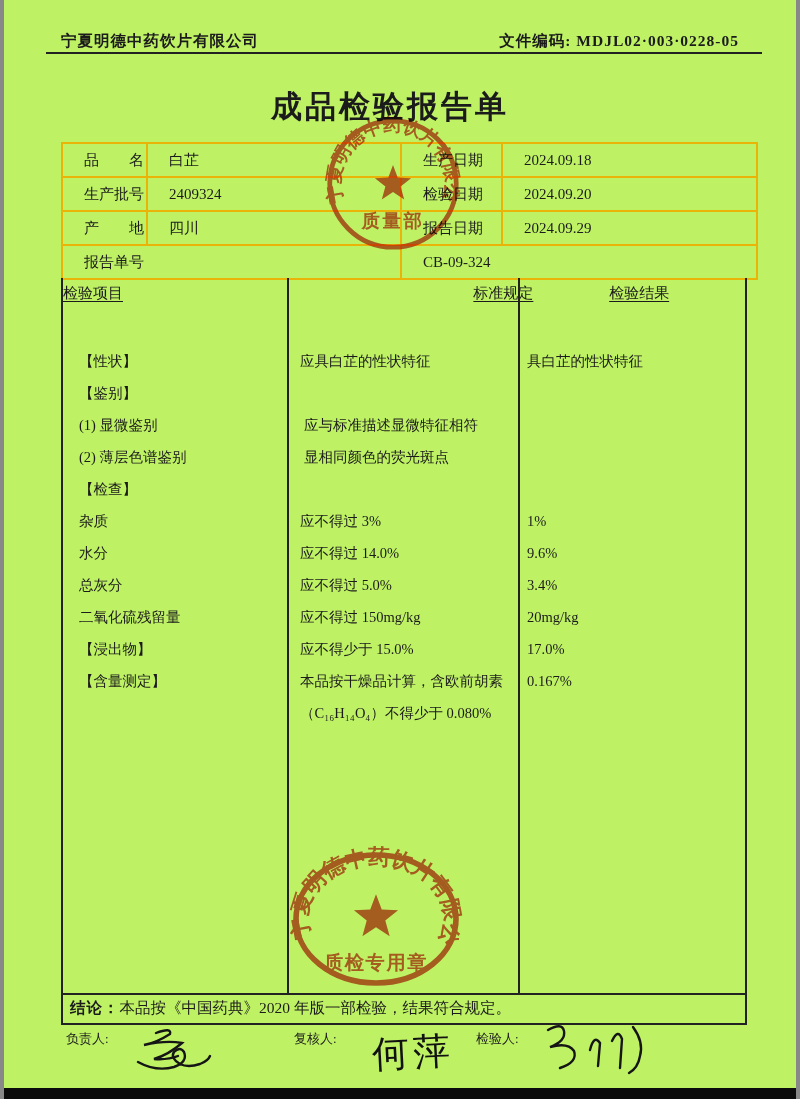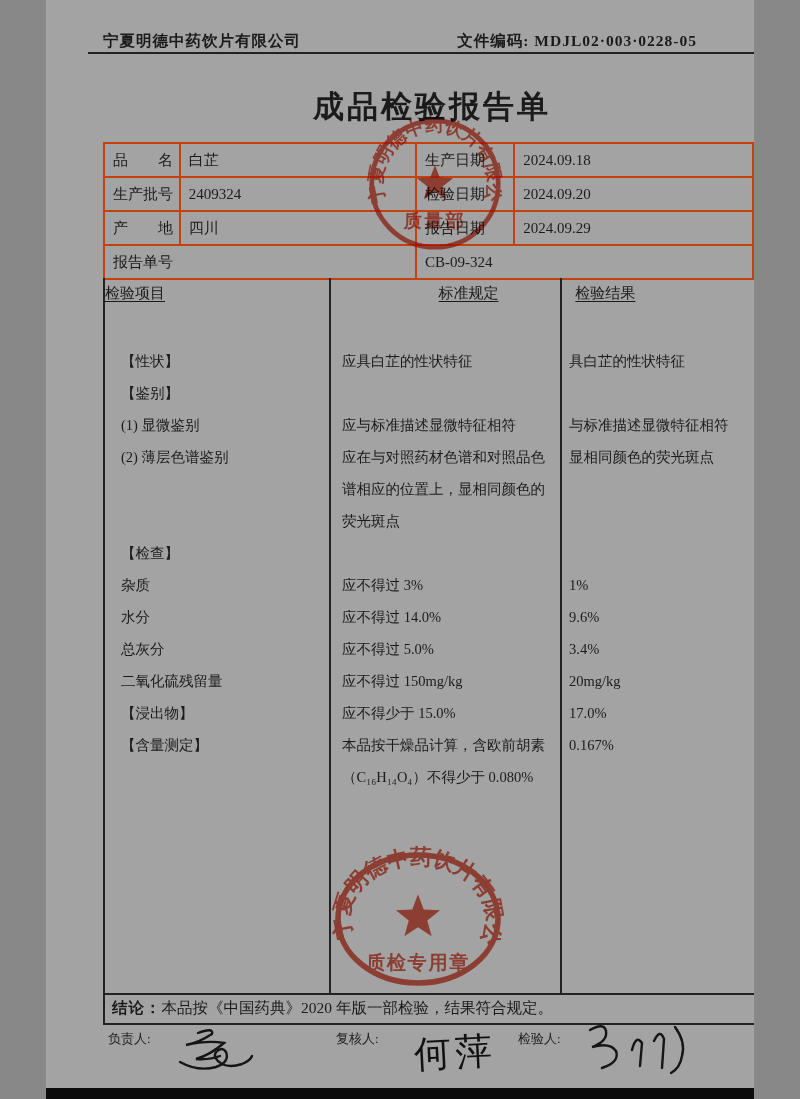--- a/index.html
+++ b/index.html
@@ -1,41 +1,41 @@
 <!DOCTYPE html>
 <html><head>
 <meta charset="utf-8">
 <style>
   html,body{margin:0;padding:0;background:#888;}
-  .page{position:relative;width:708px;height:1099px;background:#a3a3a3;overflow:hidden;
+  .page{position:relative;width:792px;height:1099px;background:#bef264;overflow:hidden;
         font-family:"Liberation Serif","DejaVu Serif",serif;color:#1b1b1b;margin:0 auto;}
   .abs{position:absolute;}
   
   .hdr{top:31px;font-size:15.5px;font-weight:bold;letter-spacing:1px;}
   .hdr-left{left:57px;}
   .hdr-right{right:57px;}
   .hdr-rule{top:52px;left:42px;width:716px;height:2px;background:#222;}
   
   .title-wrap{top:86px;left:0;width:772px;text-align:center;}
   .title{font-size:31px;font-weight:bold;letter-spacing:3px;margin:4px;display:inline;}
   
   .info-table{top:142px;left:57px;border-collapse:collapse;table-layout:fixed;}
-  .info-table td{border:2px solid #c2410c;font-size:15px;padding:0 2px 0 8px;height:34px;
+  .info-table td{border:2px solid #eab308;font-size:15px;padding:0 2px 0 21px;height:34px;
                  box-sizing:border-box;overflow:hidden;white-space:nowrap;}
   
   .spec{top:278px;left:57px;width:686px;height:717px;border:2px solid #222;border-top:none;
         box-sizing:border-box;}
   .vline{top:0;bottom:0;width:2px;background:#222;}
   .vline1{left:224px;}
   .vline2{left:455px;}
   .spec-head{display:flex;height:67px;padding-top:6px;box-sizing:border-box;font-size:15px;}
   .spec-head span{text-decoration:underline;text-underline-offset:3px;}
   .sh1{width:226px;box-sizing:border-box;}
-  .sh2{width:231px;text-align:center;box-sizing:border-box;margin-left:48px;}
-  .sh3{width:229px;text-align:left;box-sizing:border-box;}
+  .sh2{width:231px;text-align:right;box-sizing:border-box;margin-left:48px;}
+  .sh3{width:229px;text-align:center;box-sizing:border-box;}
   .spec-row{display:flex;padding-left:8px;}
   .spec-row div{font-size:14.5px;line-height:32px;box-sizing:border-box;}
   .sc1{width:226px;padding-left:8px;}
   .sc2{width:231px;padding:0 6px 0 7px;}
   .sc3{width:229px;padding-left:7px;}
   
   .conclusion{top:995px;left:57px;width:686px;height:30px;border:2px solid #222;border-top:none;
               box-sizing:border-box;font-size:15.5px;line-height:26px;padding-left:7px;}
   .conclusion b{letter-spacing:1px;}
   
@@ -109,25 +109,23 @@
       <div class="sc3">具白芷的性状特征</div>
     </div>
     <div class="spec-row">
       <div class="sc1">【鉴别】</div>
       <div class="sc2"></div>
       <div class="sc3"></div>
     </div>
     <div class="spec-row">
       <div class="sc1">(1) 显微鉴别</div>
       <div class="sc2">应与标准描述显微特征相符</div>
-      <div class="sc3">与标准描述显微特征相符</div>
     </div>
     <div class="spec-row">
       <div class="sc1">(2) 薄层色谱鉴别</div>
-      <div class="sc2">应在与对照药材色谱和对照品色谱相应的位置上，显相同颜色的荧光斑点</div>
       <div class="sc3">显相同颜色的荧光斑点</div>
     </div>
     <div class="spec-row">
       <div class="sc1">【检查】</div>
       <div class="sc2"></div>
       <div class="sc3"></div>
     </div>
     <div class="spec-row">
       <div class="sc1">杂质</div>
       <div class="sc2">应不得过 3%</div>

